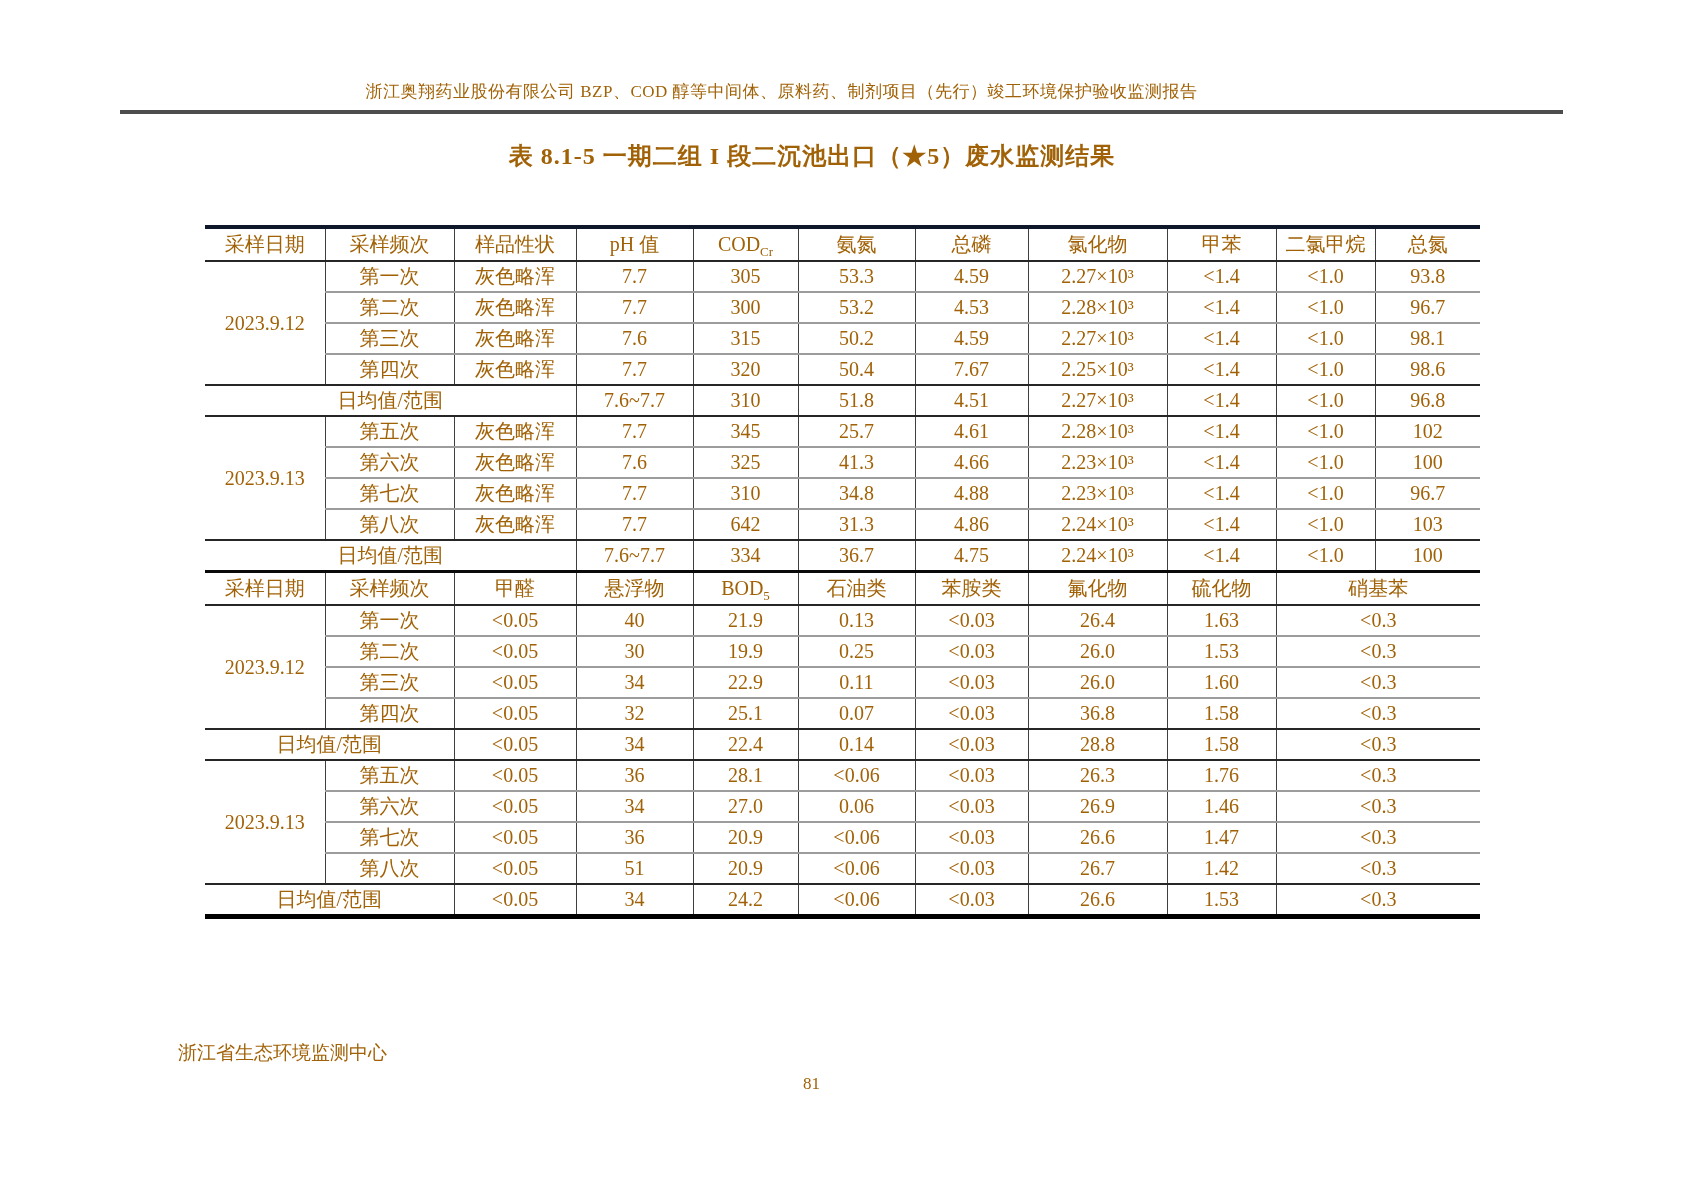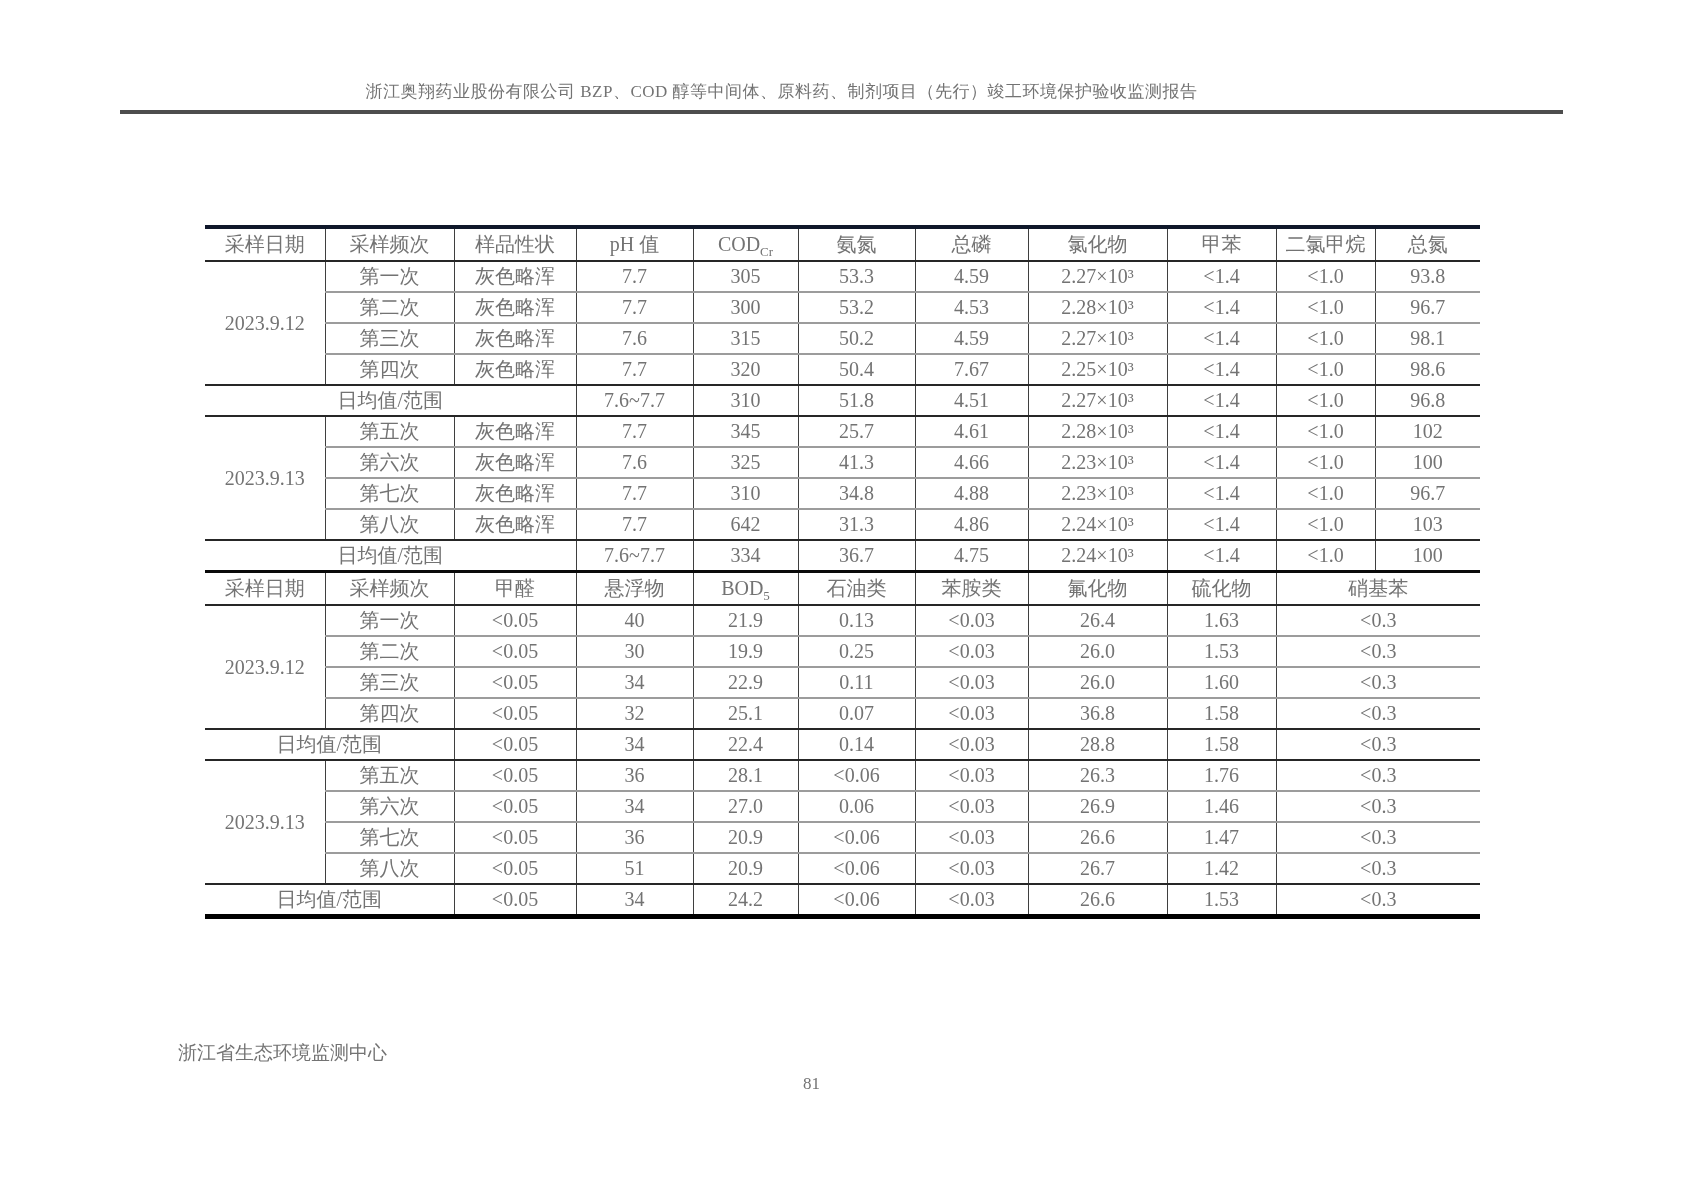--- a/index.html
+++ b/index.html
@@ -1,18 +1,18 @@
 <!DOCTYPE html>
 <html><head>
 <meta charset="utf-8">
 <style>
   html,body { margin:0; padding:0; background:#ffffff; }
   .page {
     position:relative; width:1683px; height:1190px; background:#ffffff;
-    font-family:"Liberation Serif","DejaVu Serif",serif; color:#737373;
+    font-family:"Liberation Serif","DejaVu Serif",serif; color:#a16207;
     overflow:hidden;
   }
   .running-header {
     position:absolute; top:80px; left:0; width:1563px;
     text-align:center; font-size:17px; letter-spacing:0.5px;
   }
   .header-rule {
     position:absolute; top:110px; left:120px; width:1443px; height:4px;
     background:#4d4d4d;
   }
@@ -43,20 +43,21 @@
   .footer-org { position:absolute; top:1040px; left:178px; font-size:19px; }
   .page-number { position:absolute; top:1074px; left:803px; width:120px; text-align:left; font-size:17px; }
 </style>
 </head>
 <body>
 
 <div class="page">
 
   <div class="running-header">浙江奥翔药业股份有限公司 BZP、COD 醇等中间体、原料药、制剂项目（先行）竣工环境保护验收监测报告</div>
   <div class="header-rule"></div>
+  <div class="doc-title">表 8.1-5  一期二组 I 段二沉池出口（★5）废水监测结果</div>
 
   <table class="data-table">
     <colgroup>
       <col style="width:120px">
         <col style="width:129px">
         <col style="width:122px">
       <col style="width:117px">
         <col style="width:105px">
         <col style="width:117px">
       <col style="width:113px">

